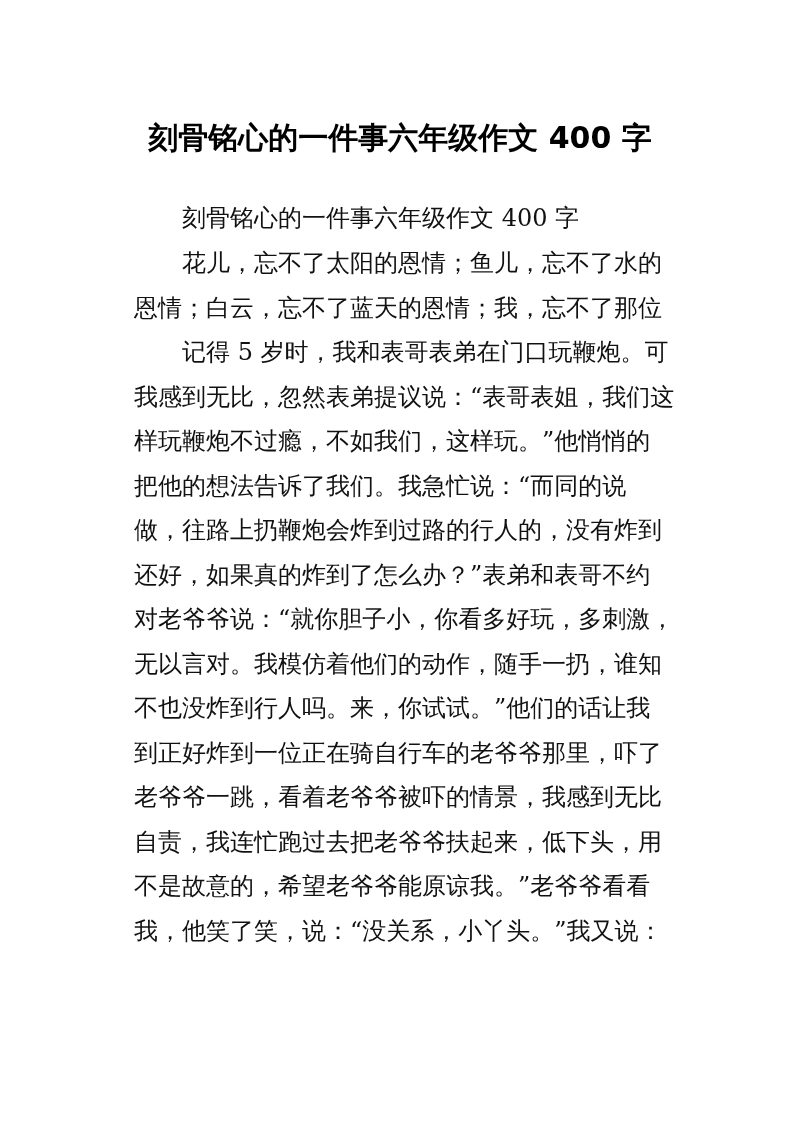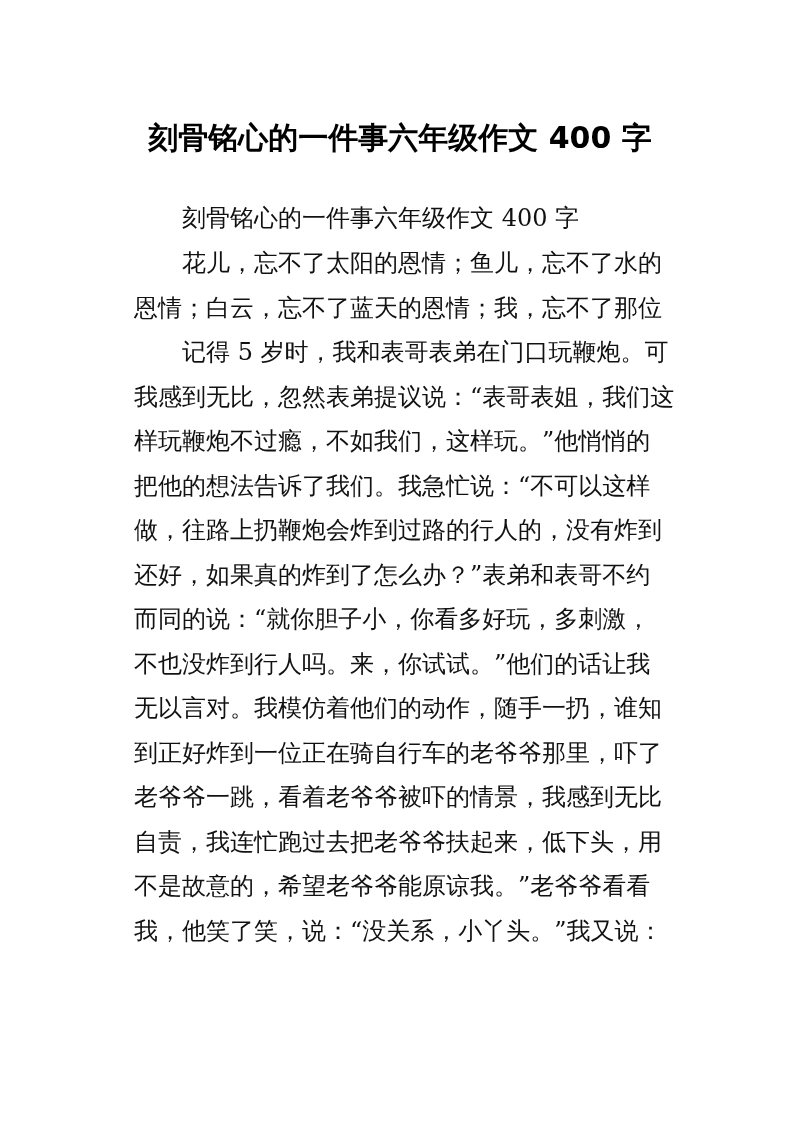--- a/index.html
+++ b/index.html
@@ -59,25 +59,25 @@
 
   <div>
     <div class="line indent">花儿，忘不了太阳的恩情；鱼儿，忘不了水的</div>
     <div class="line">恩情；白云，忘不了蓝天的恩情；我，忘不了那位</div>
   </div>
 
   <div>
     <div class="line indent">记得 5 岁时，我和表哥表弟在门口玩鞭炮。可</div>
     <div class="line">我感到无比，忽然表弟提议说：“表哥表姐，我们这</div>
     <div class="line">样玩鞭炮不过瘾，不如我们，这样玩。”他悄悄的</div>
-    <div class="line">把他的想法告诉了我们。我急忙说：“不可以这样</div>
+    <div class="line">把他的想法告诉了我们。我急忙说：“而同的说</div>
     <div class="line">做，往路上扔鞭炮会炸到过路的行人的，没有炸到</div>
     <div class="line">还好，如果真的炸到了怎么办？”表弟和表哥不约</div>
-    <div class="line">而同的说：“就你胆子小，你看多好玩，多刺激，</div>
+    <div class="line">对老爷爷说：“就你胆子小，你看多好玩，多刺激，</div>
+    <div class="line">无以言对。我模仿着他们的动作，随手一扔，谁知</div>
     <div class="line">不也没炸到行人吗。来，你试试。”他们的话让我</div>
-    <div class="line">无以言对。我模仿着他们的动作，随手一扔，谁知</div>
     <div class="line">到正好炸到一位正在骑自行车的老爷爷那里，吓了</div>
     <div class="line">老爷爷一跳，看着老爷爷被吓的情景，我感到无比</div>
     <div class="line">自责，我连忙跑过去把老爷爷扶起来，低下头，用</div>
     <div class="line">不是故意的，希望老爷爷能原谅我。”老爷爷看看</div>
     <div class="line">我，他笑了笑，说：“没关系，小丫头。”我又说：</div>
   </div>
 </div>
 
 </body></html>

